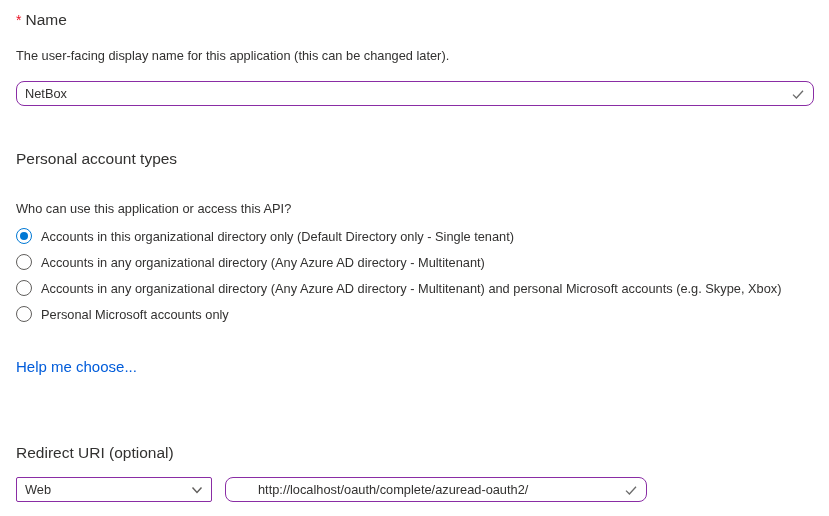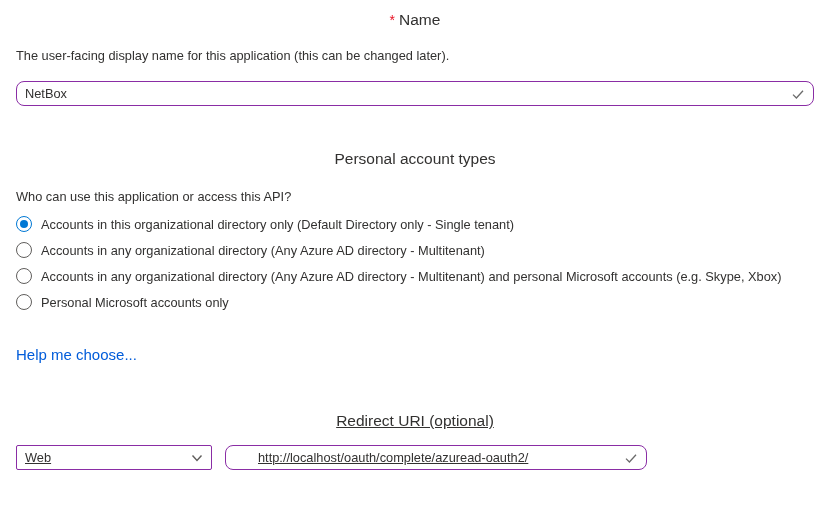--- a/index.html
+++ b/index.html
@@ -13,21 +13,20 @@
     height: 516px;
     padding: 10px 15px 0 16px;
     background: #fff;
     overflow: hidden;
   }
   .section-heading {
     font-size: 15.5px;
     font-weight: 400;
     color: #323130;
     line-height: 20px;
-    text-align: center;
   }
   .required-marker {
     color: #e81123;
     margin-right: 4px;
     font-size: 14px;
   }
   .hint-text, .body-text {
     font-size: 12.8px;
     line-height: 19px;
     color: #323130;
@@ -56,21 +55,21 @@
   }
   .valid-check {
     position: absolute;
     right: 7px;
     top: 50%;
     transform: translateY(-50%);
     display: flex;
   }
   
   .account-types { margin-top: 43px; }
-  .question-text { margin-top: 20px; font-size: 12.8px; line-height: 16px; }
+  .question-text { margin-top: 32px; font-size: 12.8px; line-height: 16px; }
   .radio-list { margin-top: 11px; }
   .radio-row {
     display: flex;
     align-items: center;
     height: 16px;
     margin-bottom: 10px;
     cursor: default;
   }
   .radio-circle {
     width: 16px;
@@ -94,21 +93,21 @@
   }
   .help-link {
     display: inline-block;
     margin-top: 26px;
     font-size: 15px;
     color: #015cda;
     text-decoration: none;
     cursor: pointer;
   }
   
-  .redirect-section { margin-top: 47px; text-decoration: underline; }
+  .redirect-section { margin-top: 67px; }
   .redirect-desc { margin-top: 12px; max-width: 798px; }
   .redirect-controls {
     margin-top: 14px;
     display: flex;
     align-items: center;
   }
   .platform-select {
     position: relative;
     width: 196px;
     height: 25px;

